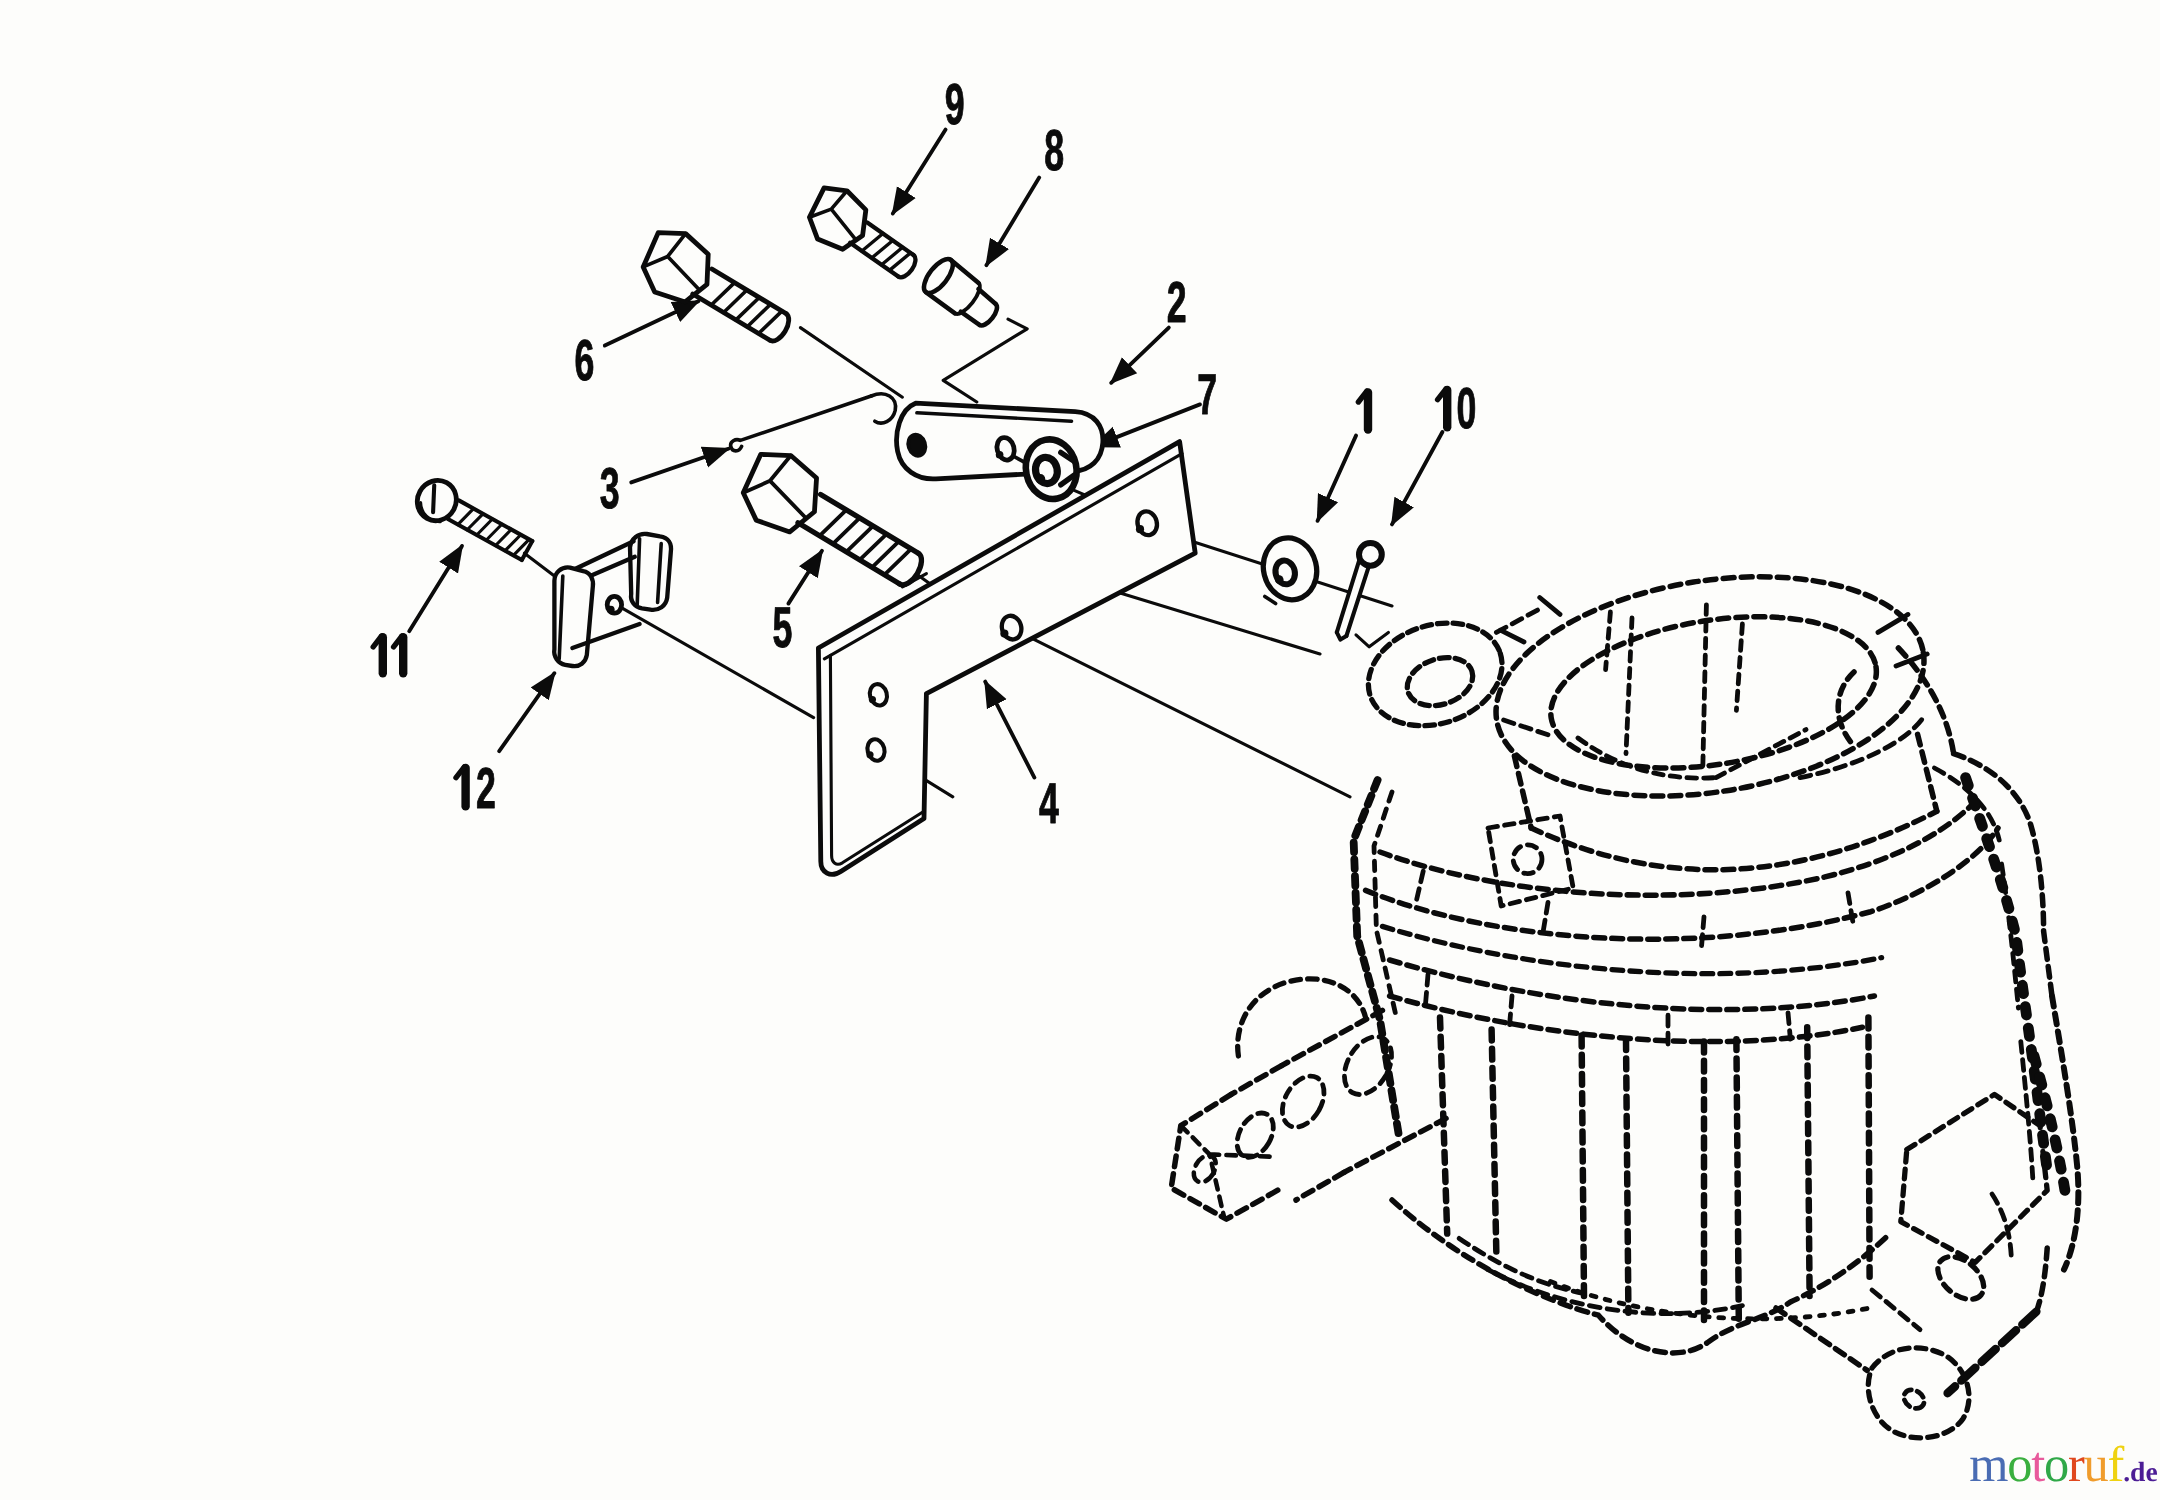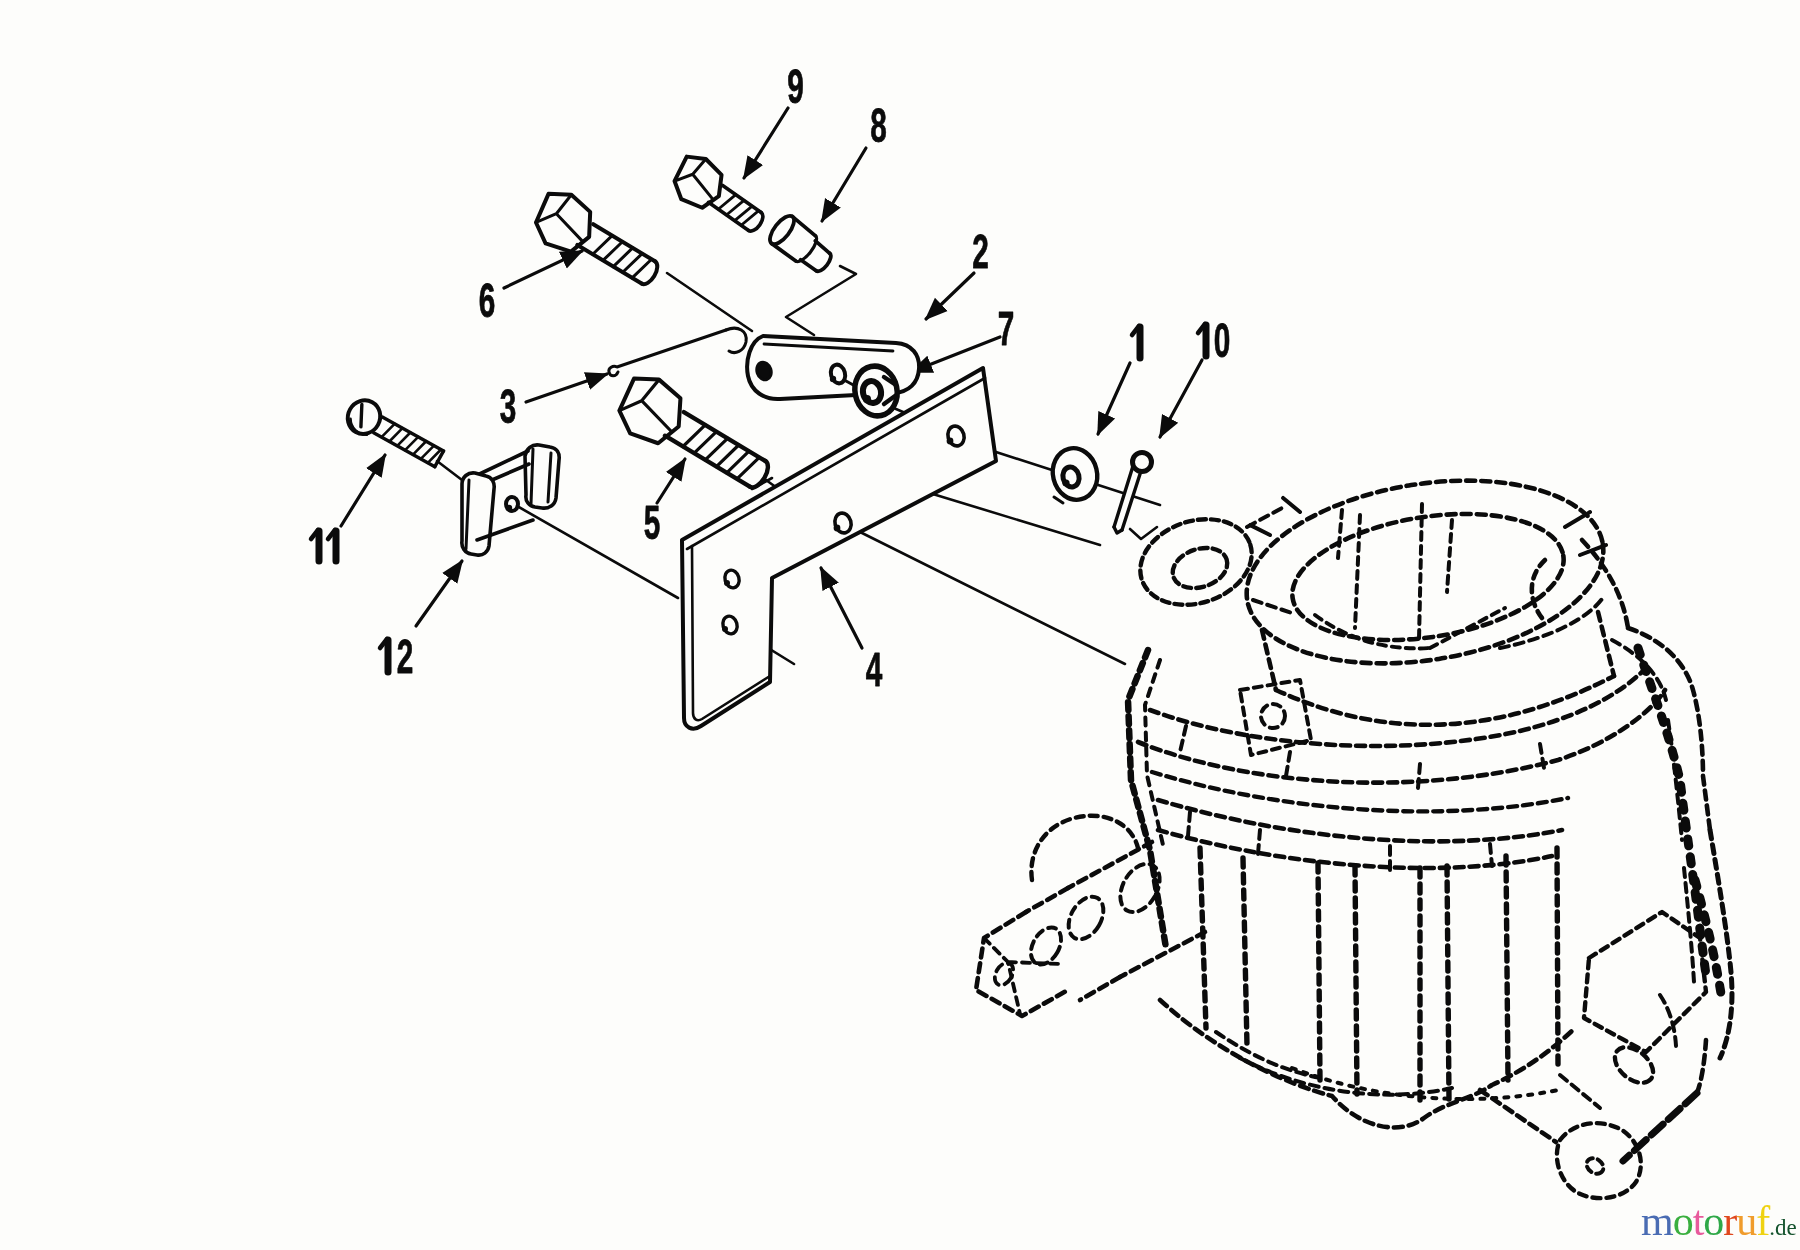--- a/index.html
+++ b/index.html
@@ -1,21 +1,21 @@
 <!DOCTYPE html>
 <html><head>
 <meta charset="utf-8">
 <style>
 html,body{margin:0;padding:0;background:#ffffff;}
 #page{position:relative;width:1800px;height:1250px;background:#fdfdfb;overflow:hidden;}
 svg{position:absolute;top:0;left:0;}
 text.num{font-family:"Liberation Sans",sans-serif;font-weight:bold;fill:#0b0b0b;stroke:#0b0b0b;stroke-width:0.8;-webkit-font-smoothing:antialiased;}
 .logo{position:absolute;left:1641px;top:1197px;font-family:"Liberation Serif",serif;font-size:42px;letter-spacing:-1px;white-space:nowrap;}
 .logo span{display:inline-block;}
-.logo .de{font-size:23px;color:#14532d;letter-spacing:0;}
+.logo .de{font-size:23px;color:#4c1d95;letter-spacing:0;font-weight:bold;}
 </style>
 </head>
 <body>
 <div id="page">
 <svg width="1800" height="1250" viewBox="0 0 1800 1250" fill="none" stroke="#0b0b0b" stroke-linecap="round" stroke-linejoin="round">
 
 <g id="labels" stroke="none" fill="#0b0b0b">
 <text class="num" transform="translate(795.5,103) scale(0.62,1)" font-size="48" text-anchor="middle">9</text>
 <text class="num" transform="translate(878.5,142) scale(0.62,1)" font-size="48" text-anchor="middle">8</text>
 <text class="num" transform="translate(980.5,268) scale(0.62,1)" font-size="48" text-anchor="middle">2</text>

